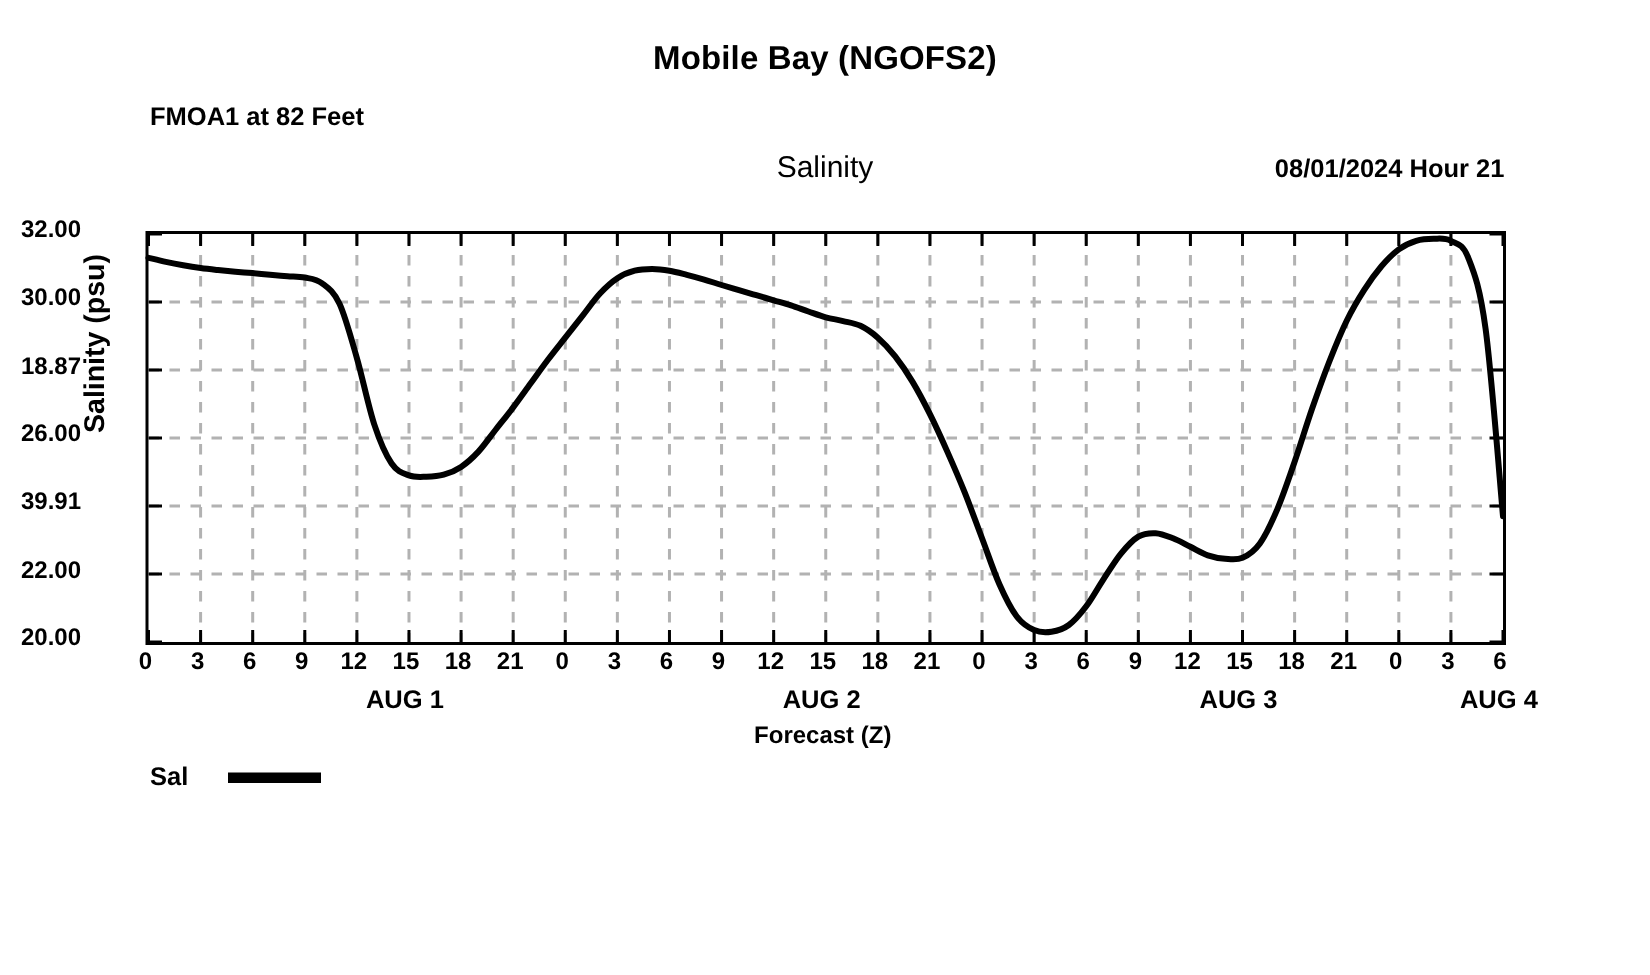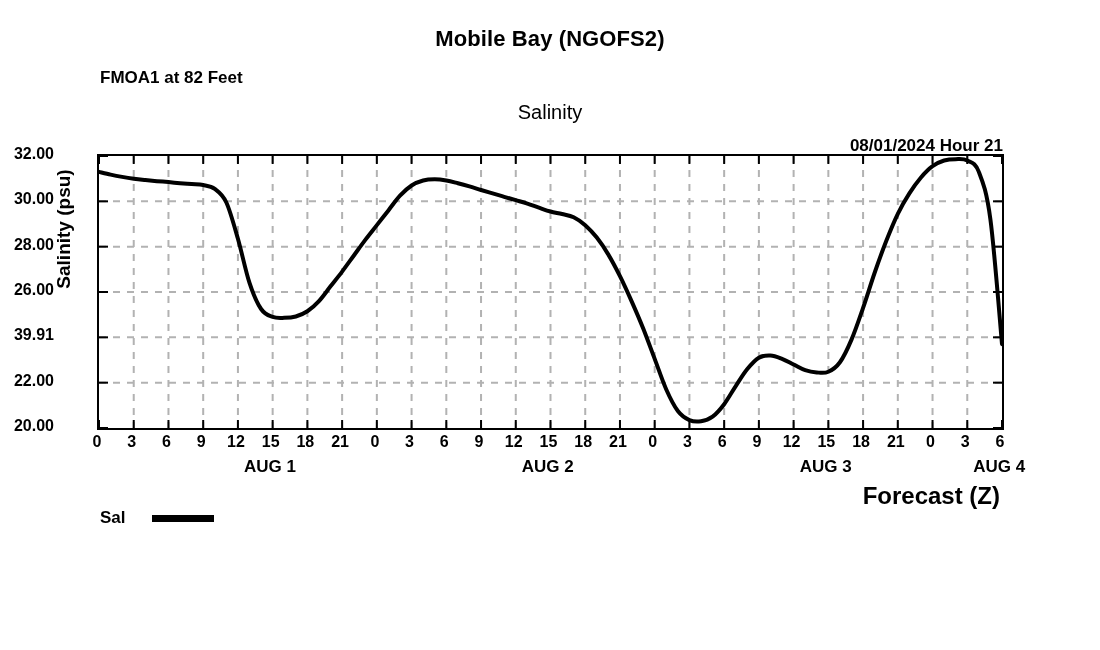--- a/index.html
+++ b/index.html
@@ -47,21 +47,20 @@
     text-align: center;
     font-size: 20px;
     font-weight: normal;
   }
   #runtime {
     right: 97px; top: 103px;
     font-size: 17px;
     font-weight: bold;
     white-space: pre;
     text-align: center;
-    margin-top: 33px;
   }
 
   
   #plot-frame {
     left: 97px;
     top: 154px;
     width: 903px;
     height: 272px;
     border: 2px solid #000;
     box-sizing: content-box;
@@ -107,22 +106,22 @@
     font-weight: bold;
     text-align: right;
     width: 120px;
     top: 458px;
     line-height: 1;
   }
   #xlabel {
     left: 97px;
     width: 903px;
     top: 482px;
-    text-align: right;
-    font-size: 24px;
+    text-align: center;
+    font-size: 16px;
     font-weight: bold;
   }
 
   
   #legend {
     left: 100px;
     top: 508px;
     display: flex;
     align-items: center;
     gap: 26px;
@@ -262,21 +261,21 @@
           <line x1="903" y1="226.66666666666669" x2="894" y2="226.66666666666669" stroke="#000" stroke-width="2"></line>
           <line x1="903" y1="272" x2="894" y2="272" stroke="#000" stroke-width="2"></line>
         </g>
       <path id="series-sal" fill="none" stroke="#000000" stroke-width="4" stroke-linecap="round" stroke-linejoin="round" d="M0.00,15.87 C1.93,16.32 7.72,17.76 11.58,18.59 C15.44,19.42 19.29,20.17 23.15,20.85 C27.01,21.53 30.87,22.14 34.73,22.67 C38.59,23.20 42.45,23.61 46.31,24.03 C50.17,24.44 54.03,24.82 57.88,25.16 C61.74,25.50 65.60,25.73 69.46,26.07 C73.32,26.41 77.18,26.86 81.04,27.20 C84.90,27.54 88.76,27.80 92.62,28.11 C96.47,28.41 100.33,28.22 104.19,29.01 C108.05,29.81 111.91,29.96 115.77,32.87 C119.63,35.78 123.49,38.16 127.35,46.47 C131.21,54.78 135.06,69.32 138.92,82.73 C142.78,96.14 146.64,115.22 150.50,126.93 C154.36,138.64 158.22,147.33 162.08,153.00 C165.94,158.67 169.79,159.46 173.65,160.93 C177.51,162.41 181.37,161.92 185.23,161.84 C189.09,161.76 192.95,161.58 196.81,160.48 C200.67,159.38 204.53,157.84 208.38,155.27 C212.24,152.70 216.10,149.22 219.96,145.07 C223.82,140.91 227.68,135.24 231.54,130.33 C235.40,125.42 239.26,120.70 243.12,115.60 C246.97,110.50 250.83,105.02 254.69,99.73 C258.55,94.44 262.41,88.97 266.27,83.87 C270.13,78.77 273.99,74.04 277.85,69.13 C281.71,64.22 285.56,59.31 289.42,54.40 C293.28,49.49 297.14,43.82 301.00,39.67 C304.86,35.51 308.72,32.00 312.58,29.47 C316.44,26.94 320.29,25.50 324.15,24.48 C328.01,23.46 331.87,23.35 335.73,23.35 C339.59,23.35 343.45,23.84 347.31,24.48 C351.17,25.12 355.03,26.22 358.88,27.20 C362.74,28.18 366.60,29.24 370.46,30.37 C374.32,31.51 378.18,32.83 382.04,34.00 C385.90,35.17 389.76,36.27 393.62,37.40 C397.47,38.53 401.33,39.67 405.19,40.80 C409.05,41.93 412.91,43.07 416.77,44.20 C420.63,45.33 424.49,46.35 428.35,47.60 C432.21,48.85 436.06,50.36 439.92,51.68 C443.78,53.00 447.64,54.48 451.50,55.53 C455.36,56.59 459.22,57.08 463.08,58.03 C466.94,58.97 470.79,59.35 474.65,61.20 C478.51,63.05 482.37,65.73 486.23,69.13 C490.09,72.53 493.95,76.69 497.81,81.60 C501.67,86.51 505.53,92.18 509.38,98.60 C513.24,105.02 517.10,112.39 520.96,120.13 C524.82,127.88 528.68,136.38 532.54,145.07 C536.40,153.76 540.26,162.63 544.12,172.27 C547.97,181.90 551.83,192.67 555.69,202.87 C559.55,213.07 563.41,224.78 567.27,233.47 C571.13,242.16 574.99,249.90 578.85,255.00 C582.71,260.10 586.56,262.37 590.42,264.07 C594.28,265.77 598.14,265.77 602.00,265.20 C605.86,264.63 609.72,263.50 613.58,260.67 C617.44,257.83 621.29,253.30 625.15,248.20 C629.01,243.10 632.87,235.92 636.73,230.07 C640.59,224.21 644.45,217.79 648.31,213.07 C652.17,208.34 656.03,204.00 659.88,201.73 C663.74,199.47 667.60,199.28 671.46,199.47 C675.32,199.66 679.18,201.36 683.04,202.87 C686.90,204.38 690.76,206.64 694.62,208.53 C698.47,210.42 702.33,212.88 706.19,214.20 C710.05,215.52 713.91,216.20 717.77,216.47 C721.63,216.73 725.49,217.49 729.35,215.79 C733.21,214.09 737.06,211.63 740.92,206.27 C744.78,200.90 748.64,192.67 752.50,183.60 C756.36,174.53 760.22,163.01 764.08,151.87 C767.94,140.72 771.79,127.88 775.65,116.73 C779.51,105.59 783.37,94.82 787.23,85.00 C791.09,75.18 794.95,65.73 798.81,57.80 C802.67,49.87 806.53,43.44 810.38,37.40 C814.24,31.36 818.10,26.07 821.96,21.53 C825.82,17.00 829.68,13.03 833.54,10.20 C837.40,7.37 841.26,5.70 845.12,4.53 C848.97,3.36 852.83,3.17 856.69,3.17 C860.55,3.17 864.41,2.42 868.27,4.53 C872.13,6.65 875.99,6.04 879.85,15.87 C883.71,25.69 887.56,34.76 891.42,63.47 C895.28,92.18 901.07,167.36 903.00,188.13"></path>
     </svg>
   </div>
 
   <div id="ytick-labels">
       <div class="abs ytick-label" style="top: 146px;">32.00</div>
       <div class="abs ytick-label" style="top: 191.333px;">30.00</div>
-      <div class="abs ytick-label" style="top: 236.667px;">28.00</div>
+      <div class="abs ytick-label" style="top: 236.667px;">18.87</div>
       <div class="abs ytick-label" style="top: 282px;">26.00</div>
       <div class="abs ytick-label" style="top: 327.333px;">39.91</div>
       <div class="abs ytick-label" style="top: 372.667px;">22.00</div>
       <div class="abs ytick-label" style="top: 418px;">20.00</div>
     </div>
   <div id="xtick-labels">
       <div class="abs xtick-label" style="left: 77px;">0</div>
       <div class="abs xtick-label" style="left: 111.731px;">3</div>
       <div class="abs xtick-label" style="left: 146.462px;">6</div>
       <div class="abs xtick-label" style="left: 181.192px;">9</div>

